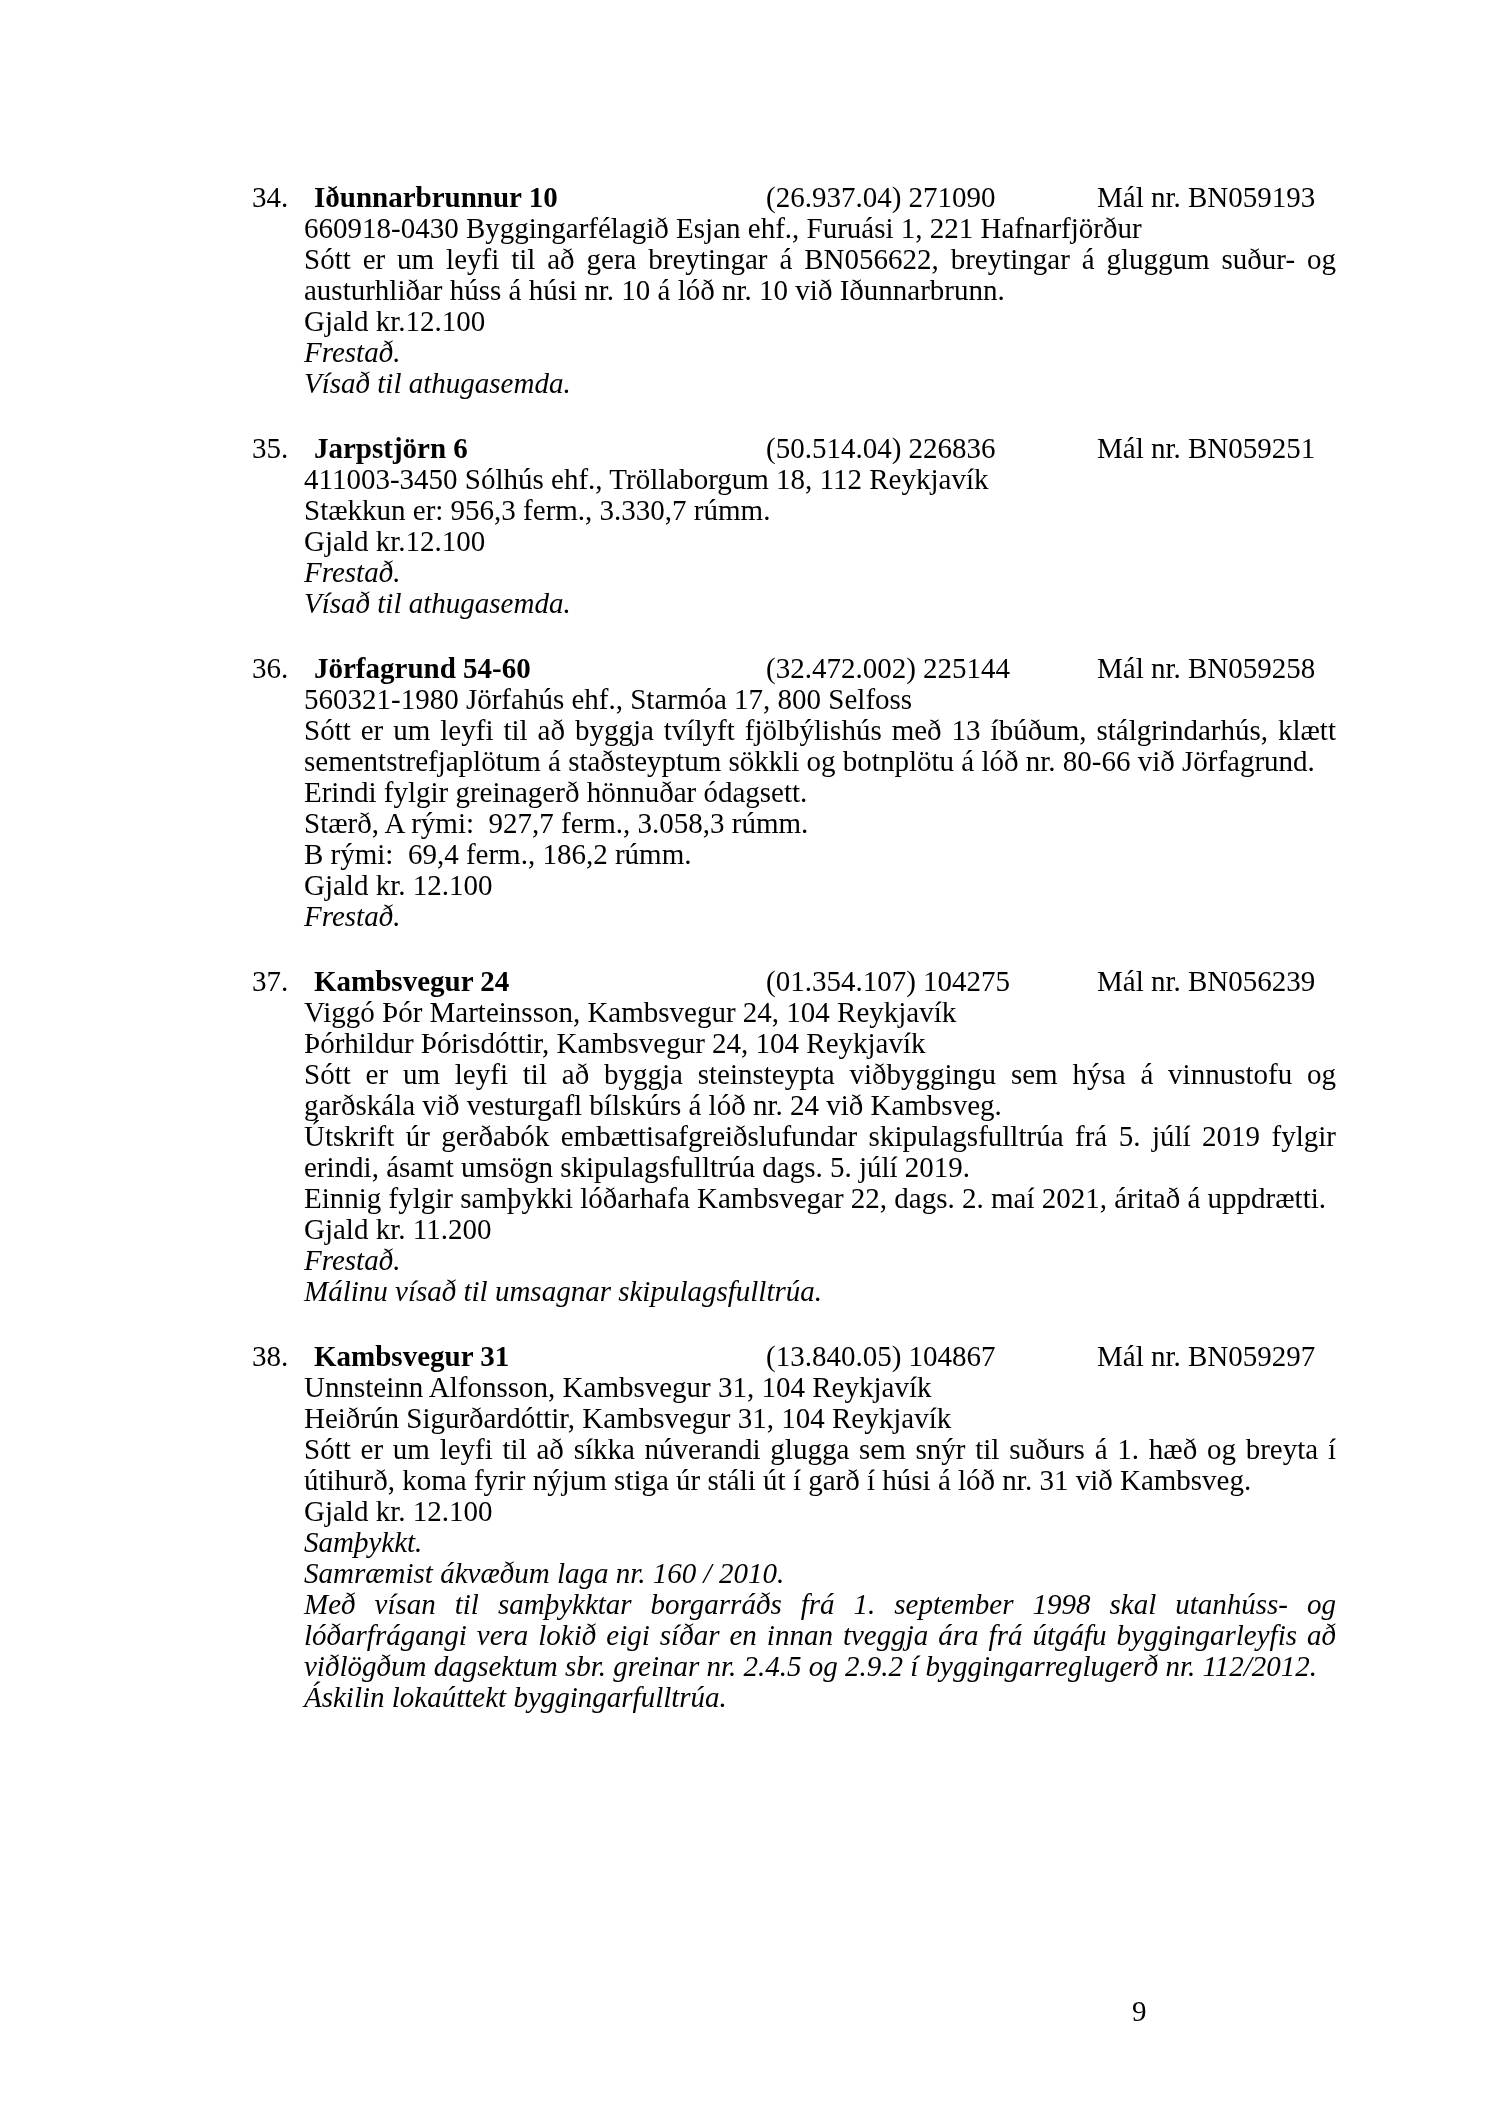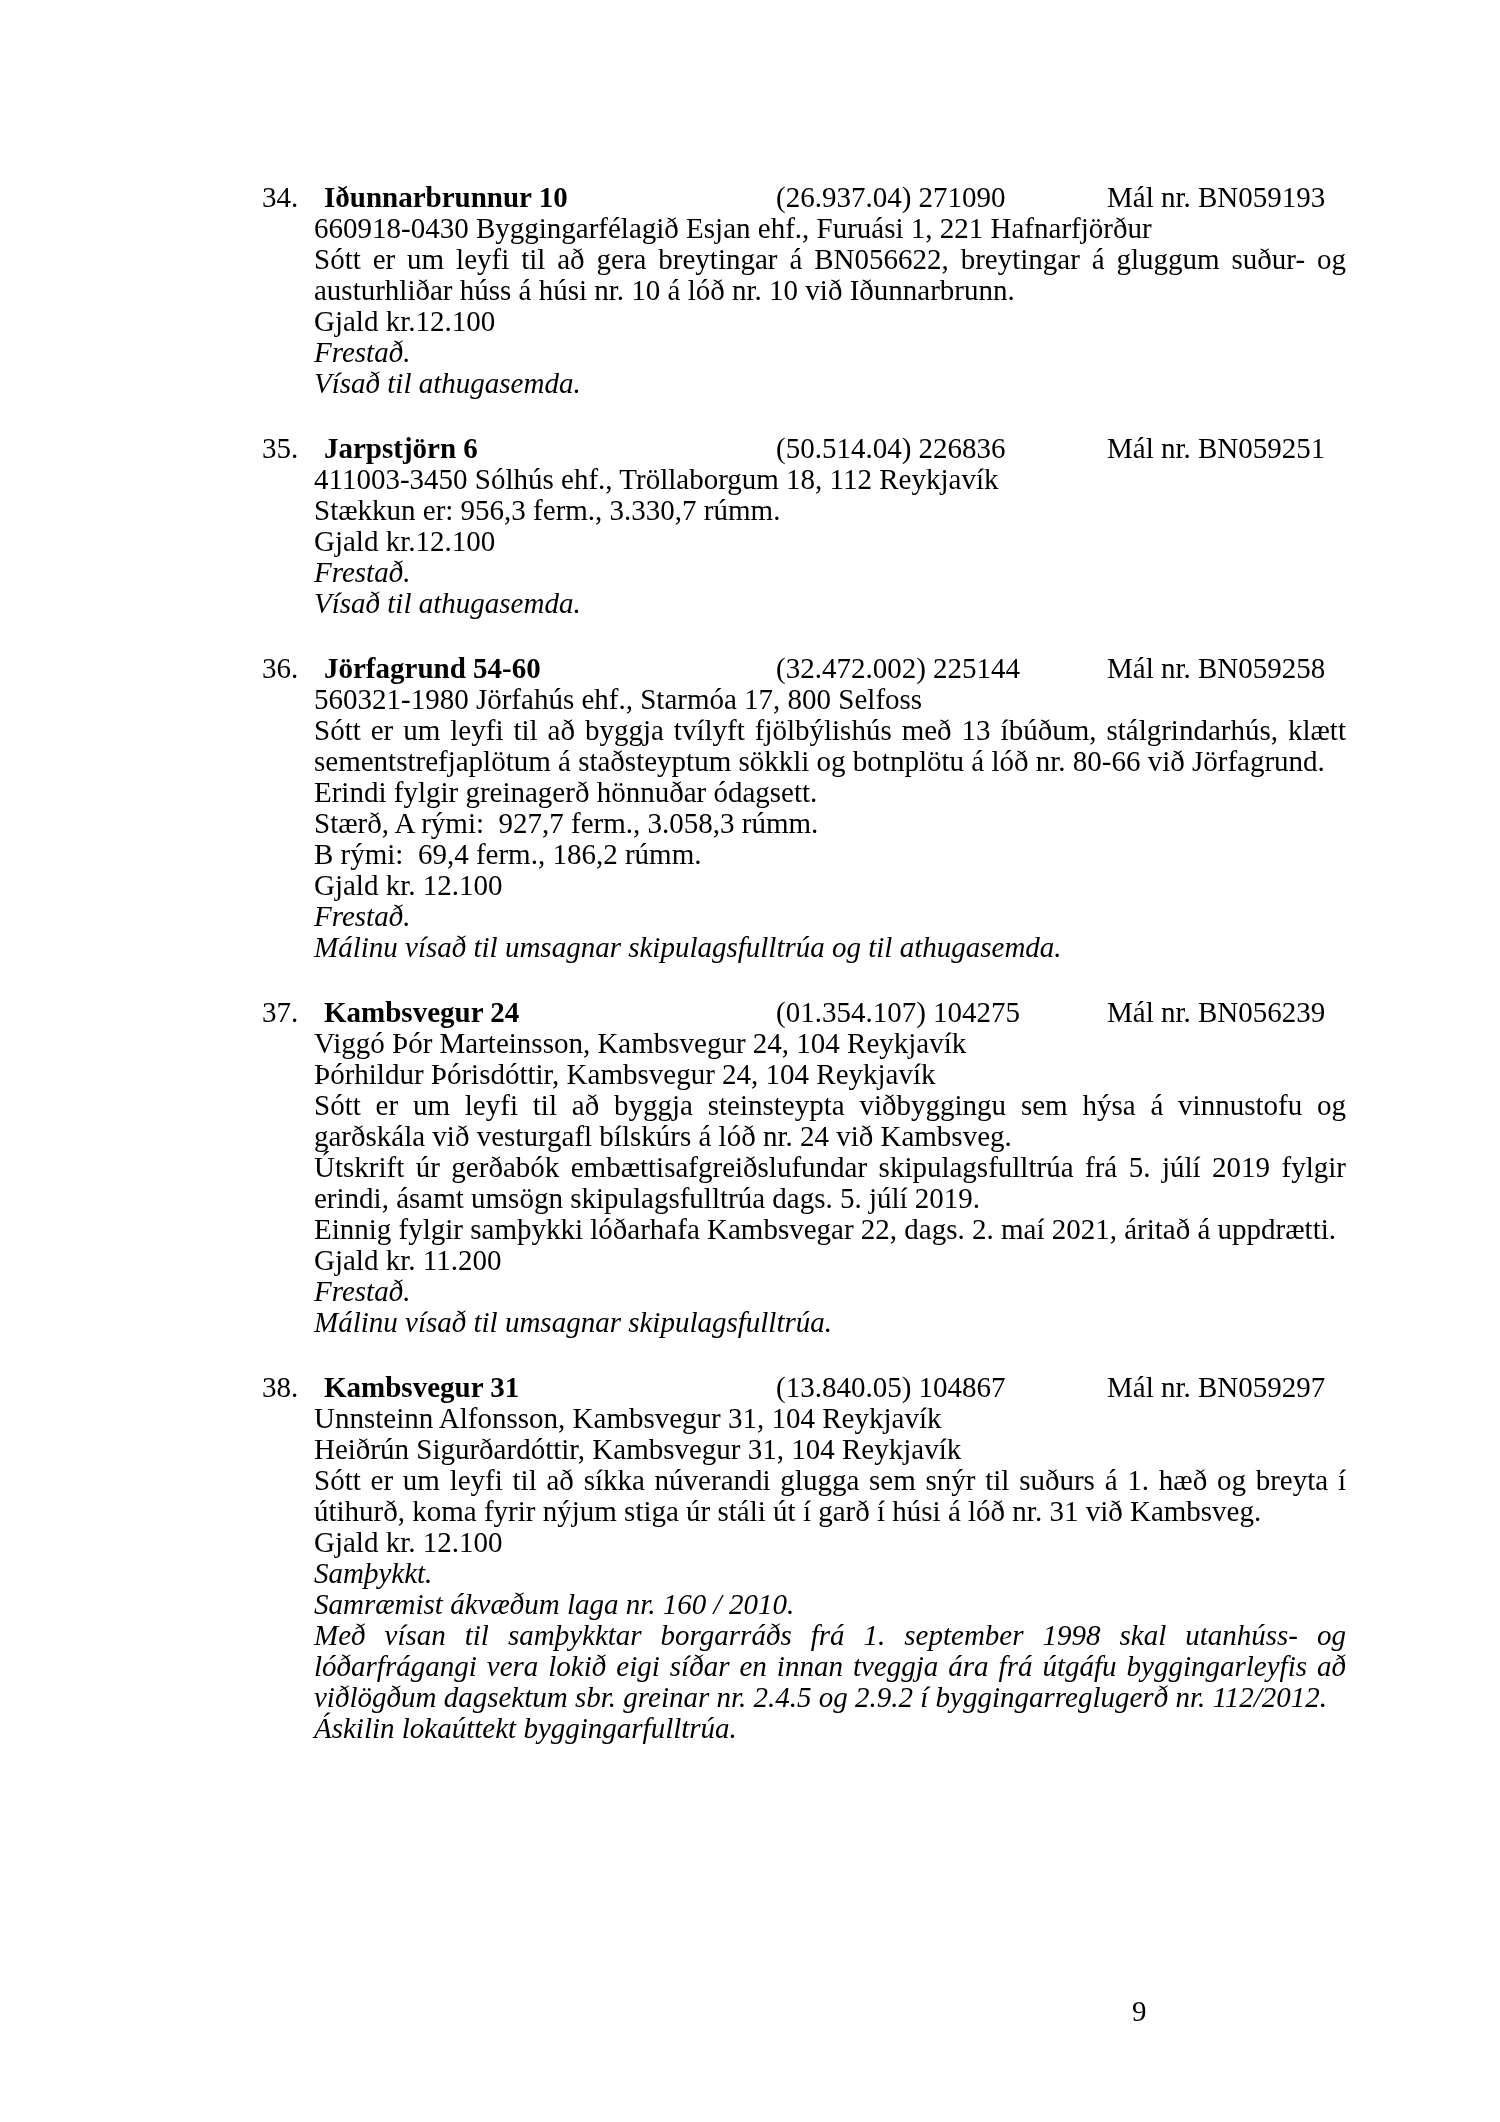--- a/index.html
+++ b/index.html
@@ -13,21 +13,21 @@
     height: 2122px;
     background: #ffffff;
     color: #000000;
     font-family: "Liberation Serif", serif;
     font-size: 29px;
     line-height: 31px;
     overflow: hidden;
   }
   .content {
     position: absolute;
-    left: 314px;
+    left: 304px;
     top: 182px;
     width: 1032px;
   }
   .case-item {
     margin-bottom: 34px;
   }
   .case-head {
     position: relative;
     height: 31px;
     white-space: nowrap;
@@ -95,21 +95,20 @@
       </section>
       <section class="case-item">
         <div class="case-head"><span class="case-num">36.</span><span class="case-title">Jörfagrund 54-60</span><span class="case-ref">(32.472.002) 225144</span><span class="case-file"><span>Mál nr.</span> <span>BN059258</span></span></div>
         <p class="para">560321-1980 Jörfahús ehf., Starmóa 17, 800 Selfoss</p>
         <p class="para justify">Sótt er um leyfi til að byggja tvílyft fjölbýlishús með 13 íbúðum, stálgrindarhús, klætt sementstrefjaplötum á staðsteyptum sökkli og botnplötu á lóð nr. 80-66 við Jörfagrund.</p>
         <p class="para">Erindi fylgir greinagerð hönnuðar ódagsett.</p>
         <p class="para">Stærð, A rými:  927,7 ferm., 3.058,3 rúmm.</p>
         <p class="para">B rými:  69,4 ferm., 186,2 rúmm.</p>
         <p class="para">Gjald kr. 12.100</p>
         <p class="para italic">Frestað.</p>
-        <p class="para italic">Málinu vísað til umsagnar skipulagsfulltrúa og til athugasemda.</p>
       </section>
       <section class="case-item">
         <div class="case-head"><span class="case-num">37.</span><span class="case-title">Kambsvegur 24</span><span class="case-ref">(01.354.107) 104275</span><span class="case-file"><span>Mál nr.</span> <span>BN056239</span></span></div>
         <p class="para">Viggó Þór Marteinsson, Kambsvegur 24, 104 Reykjavík</p>
         <p class="para">Þórhildur Þórisdóttir, Kambsvegur 24, 104 Reykjavík</p>
         <p class="para justify">Sótt er um leyfi til að byggja steinsteypta viðbyggingu sem hýsa á vinnustofu og garðskála við vesturgafl bílskúrs á lóð nr. 24 við Kambsveg.</p>
         <p class="para justify">Útskrift úr gerðabók embættisafgreiðslufundar skipulagsfulltrúa frá 5. júlí 2019 fylgir erindi, ásamt umsögn skipulagsfulltrúa dags. 5. júlí 2019.</p>
         <p class="para">Einnig fylgir samþykki lóðarhafa Kambsvegar 22, dags. 2. maí 2021, áritað á uppdrætti.</p>
         <p class="para">Gjald kr. 11.200</p>
         <p class="para italic">Frestað.</p>

